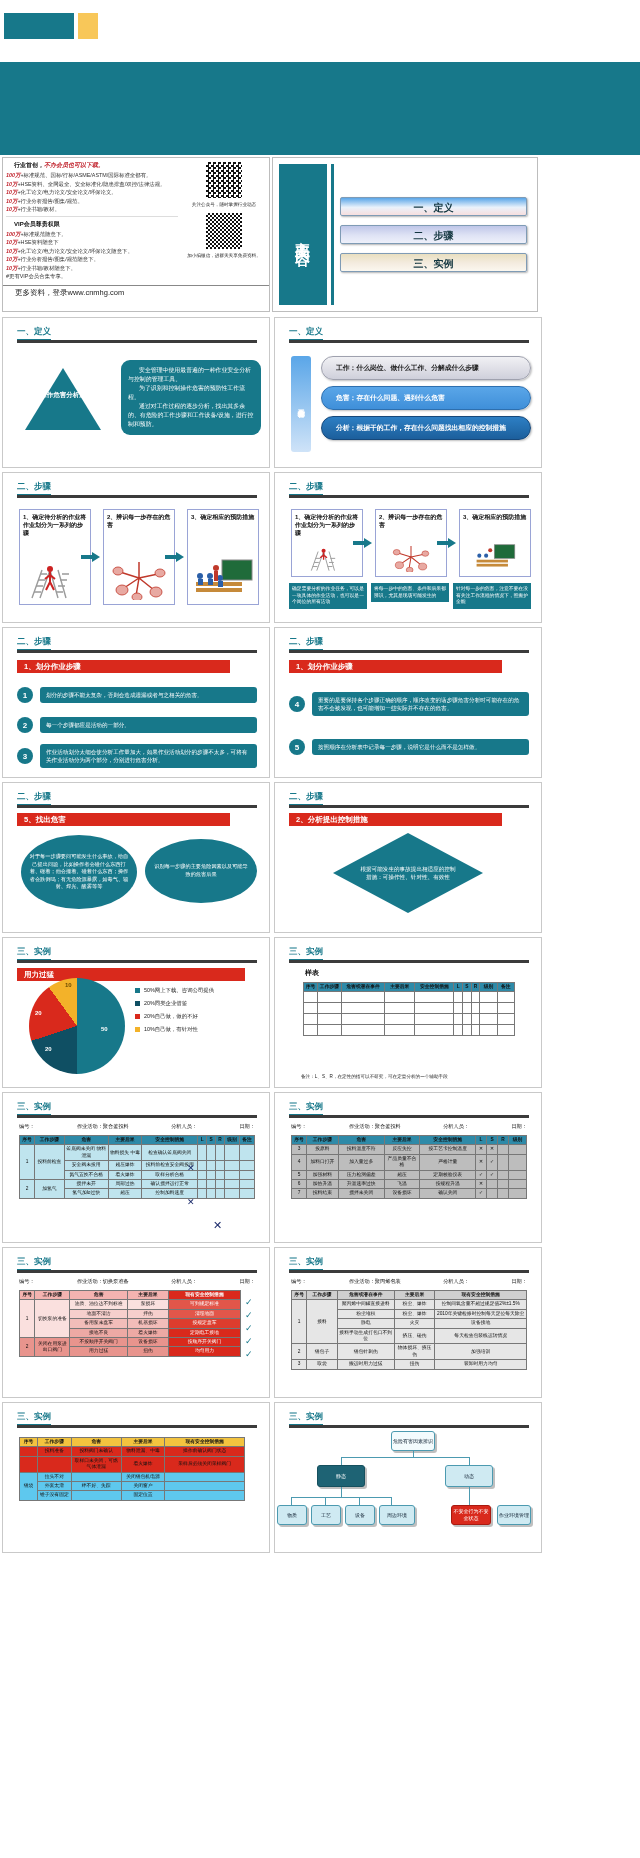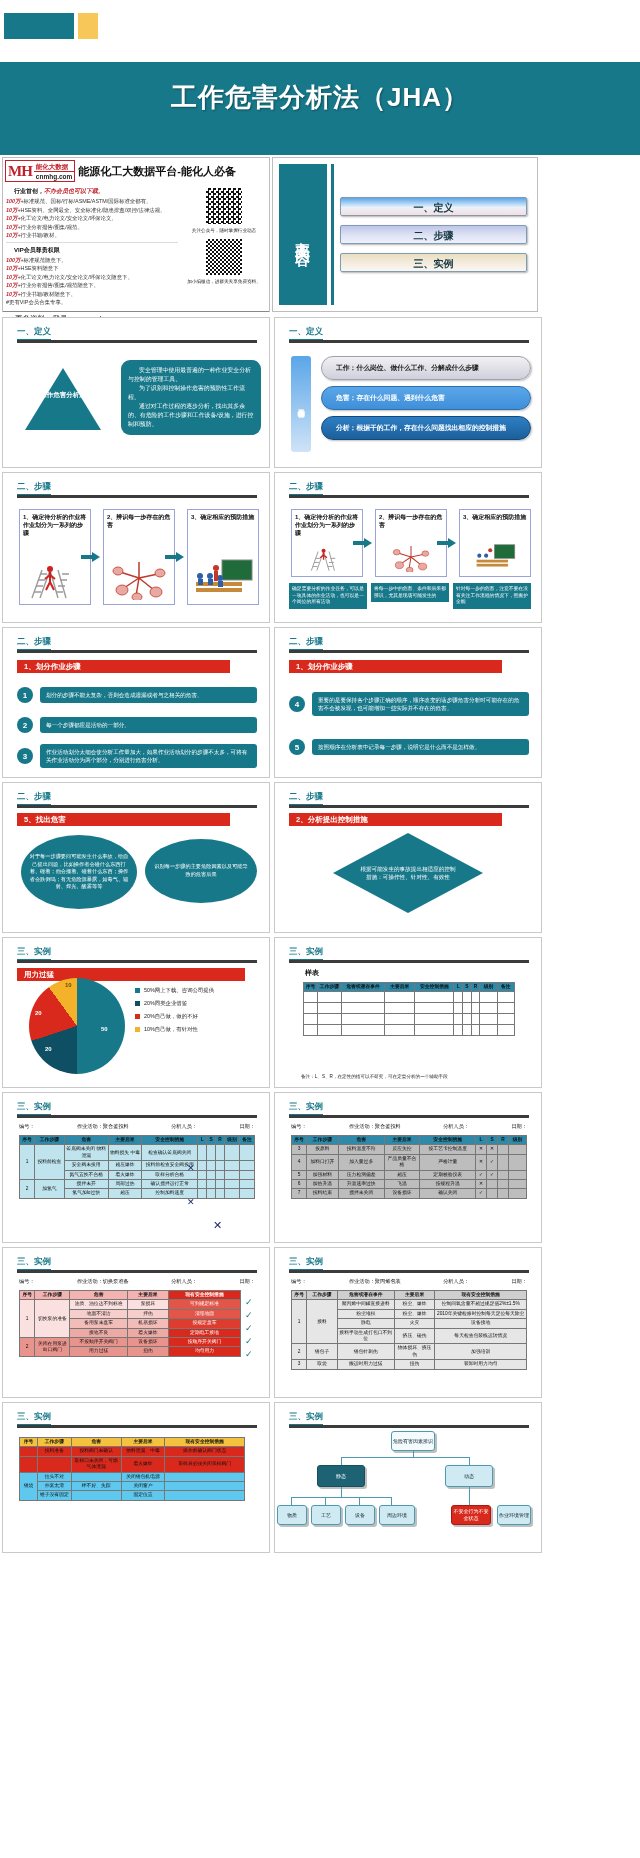--- a/index.html
+++ b/index.html
@@ -168,36 +168,25 @@
 </style>
 </head>
 <body>
 
 <div class="page">
 
   <div class="title-slide">
     <div class="ts-bar-teal"></div>
     <div class="ts-bar-yellow"></div>
     <div class="ts-band"></div>
-    <div class="ts-title">工作危害分析法（JHA）</div>
   </div>
 
   <div class="adrow">
 
     <div class="ad">
-      <div class="ad-head">
-        <div class="logo-box">
-          <div class="logo-mh">MH</div>
-          <div class="logo-right">
-            <div class="logo-t">能化大数据</div>
-            <div class="logo-b">cnmhg.com</div>
-          </div>
-        </div>
-        <div class="ad-slogan">能源化工大数据平台-能化人必备</div>
-      </div>
       <div class="ad-body">
         <div class="ad-left">
           <div class="ad-sub">
             <span>行业首创，</span><em>不办会员也可以下载。</em>
           </div>
           <div>
             <div class="ad-line"><b>100万</b><span>+标准规范、国标/行标/ASME/ASTM/国际标准全都有。</span></div>
             <div class="ad-line"><b>10万</b><span>+HSE资料、全网最全、安全标准化/隐患排查/双控/法律法规。</span></div>
             <div class="ad-line"><b>10万</b><span>+化工论文/电力论文/安全论文/环保论文。</span></div>
             <div class="ad-line"><b>10万</b><span>+行业分析报告/图集/规范。</span></div>

